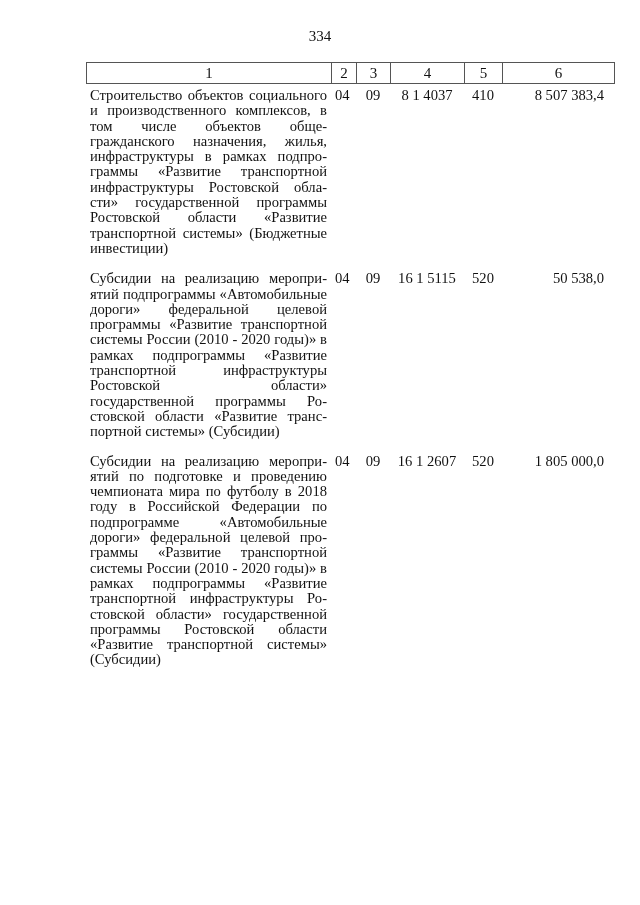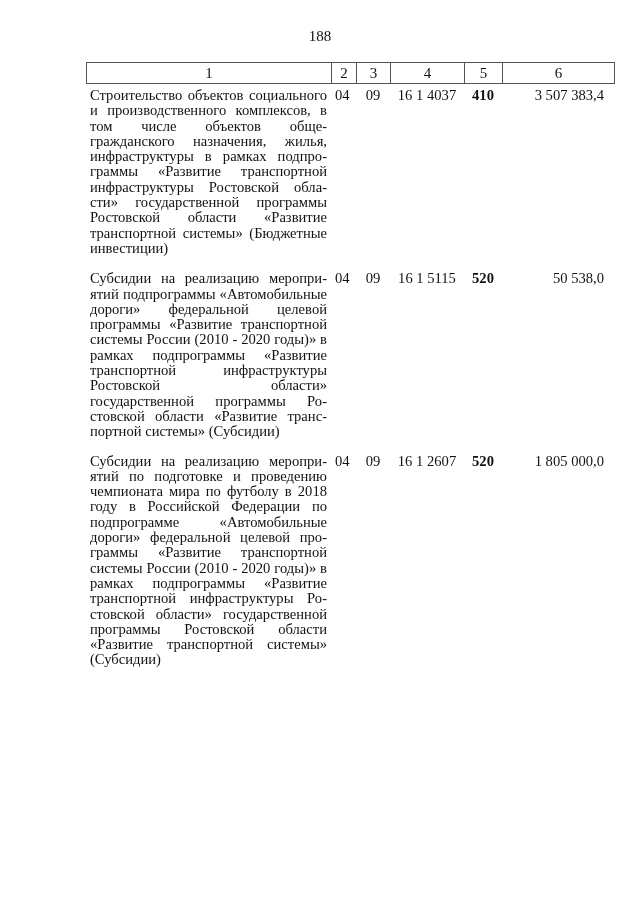--- a/index.html
+++ b/index.html
@@ -67,45 +67,45 @@
     }
     .cell.desc {
       width: 245px;
       padding: 0 4px 0 4px;
       text-align: justify;
       hyphens: manual;
     }
     .cell.c2 { width: 25px; padding-left: 4px; }
     .cell.c3 { width: 34px; text-align: center; }
     .cell.c4 { width: 74px; text-align: center; }
-    .cell.c5 { width: 38px; text-align: center; font-weight: bold; }
+    .cell.c5 { width: 38px; text-align: center; }
     .cell.c6 { width: 111px; text-align: right; padding-right: 9px; }
   </style>
 </head>
 <body>
 
-<div class="page-number">188</div>
+<div class="page-number">334</div>
 
 <div class="header-row">
   <div class="hcell w1">1</div>
   <div class="hcell w2">2</div>
   <div class="hcell w3">3</div>
   <div class="hcell w4">4</div>
   <div class="hcell w5">5</div>
   <div class="hcell w6">6</div>
 </div>
 
 <div class="body-rows">
   <div class="row">
     <div class="cell desc">Строительство объектов социаль­ного и производственного комплек­сов, в том числе объектов обще­гражданского назначения, жилья, инфраструктуры в рамках подпро­граммы «Развитие транспортной инфраструктуры Ростовской обла­сти» государственной программы Ростовской области «Развитие транспортной системы» (Бюджет­ные инвестиции)</div>
     <div class="cell c2">04</div>
     <div class="cell c3">09</div>
-    <div class="cell c4">16 1 4037</div>
+    <div class="cell c4">8 1 4037</div>
     <div class="cell c5">410</div>
-    <div class="cell c6">3 507 383,4</div>
+    <div class="cell c6">8 507 383,4</div>
   </div>
   <div class="row">
     <div class="cell desc">Субсидии на реализацию меропри­ятий подпрограммы «Автомобиль­ные дороги» федеральной целевой программы «Развитие транспорт­ной системы России (2010 - 2020 годы)» в рамках подпрограммы «Развитие транспортной инфра­структуры Ростовской области» государственной программы Ро­стовской области «Развитие транс­портной системы» (Субсидии)</div>
     <div class="cell c2">04</div>
     <div class="cell c3">09</div>
     <div class="cell c4">16 1 5115</div>
     <div class="cell c5">520</div>
     <div class="cell c6">50 538,0</div>
   </div>
   <div class="row tight">

